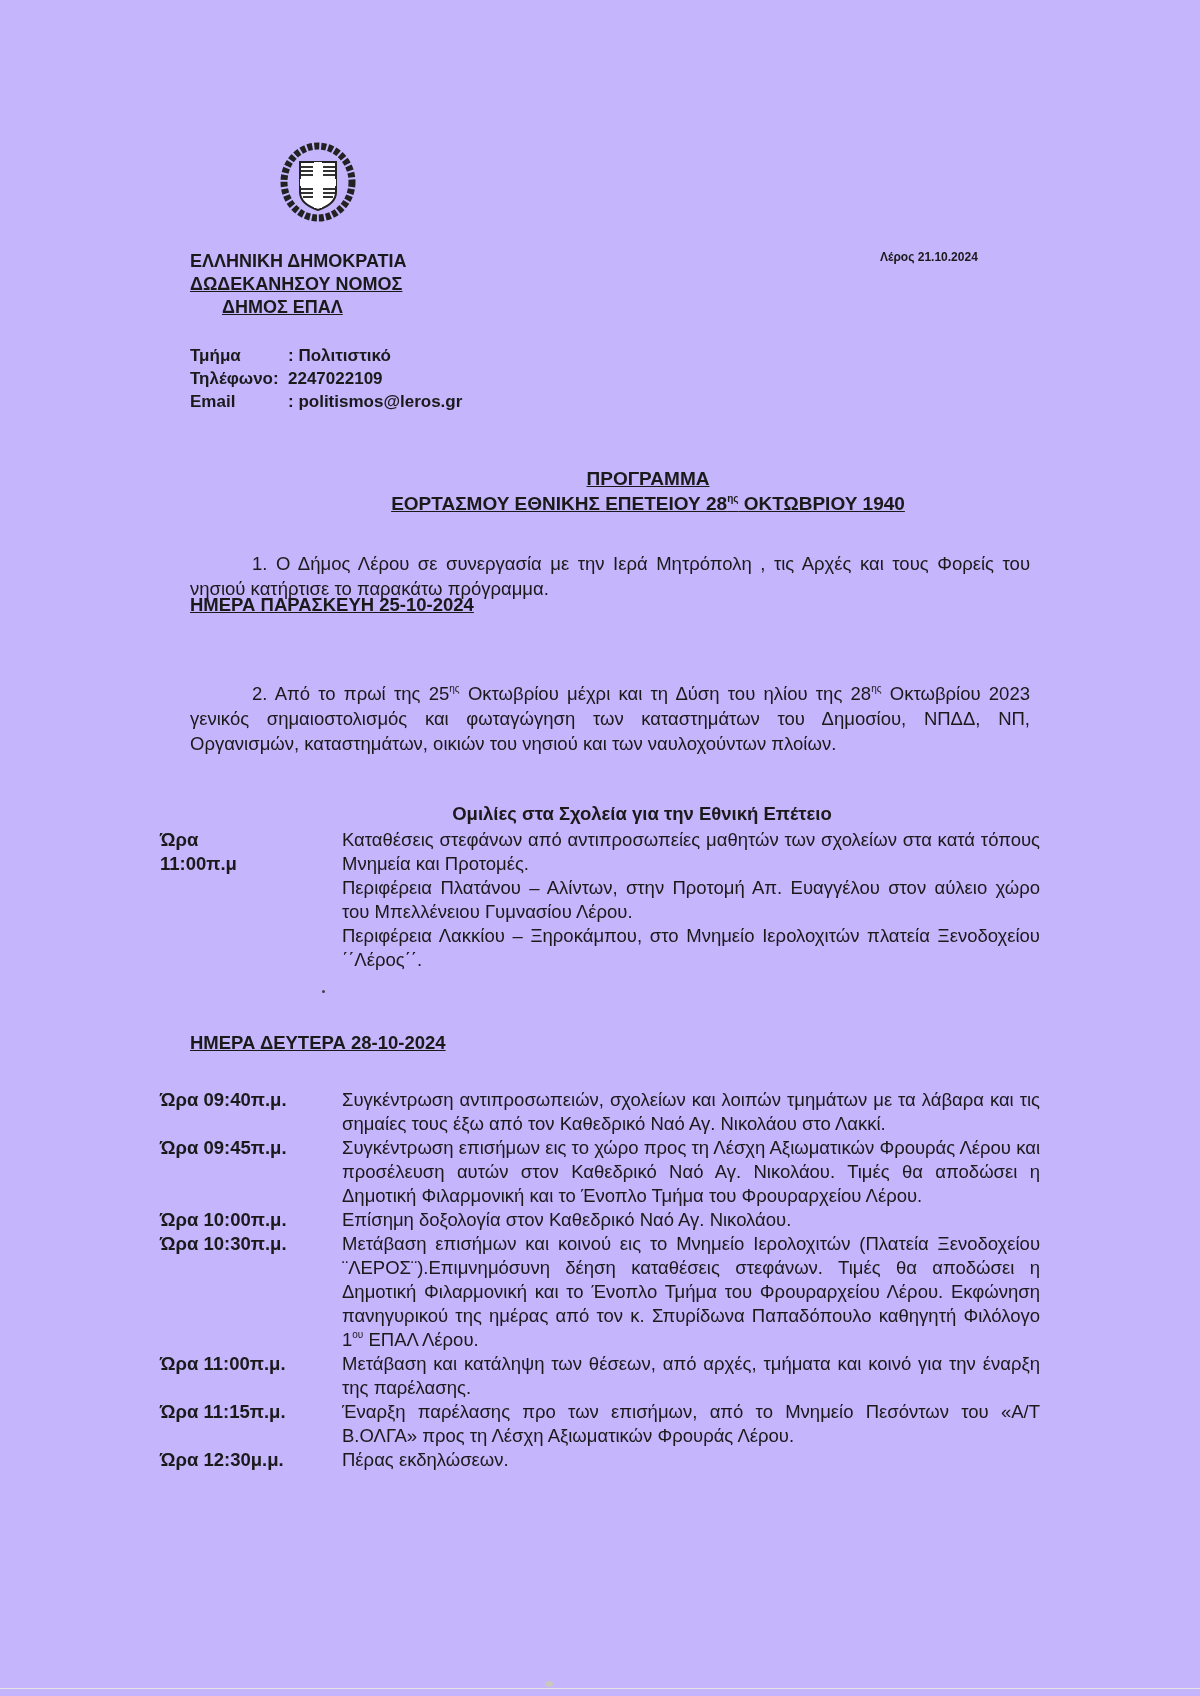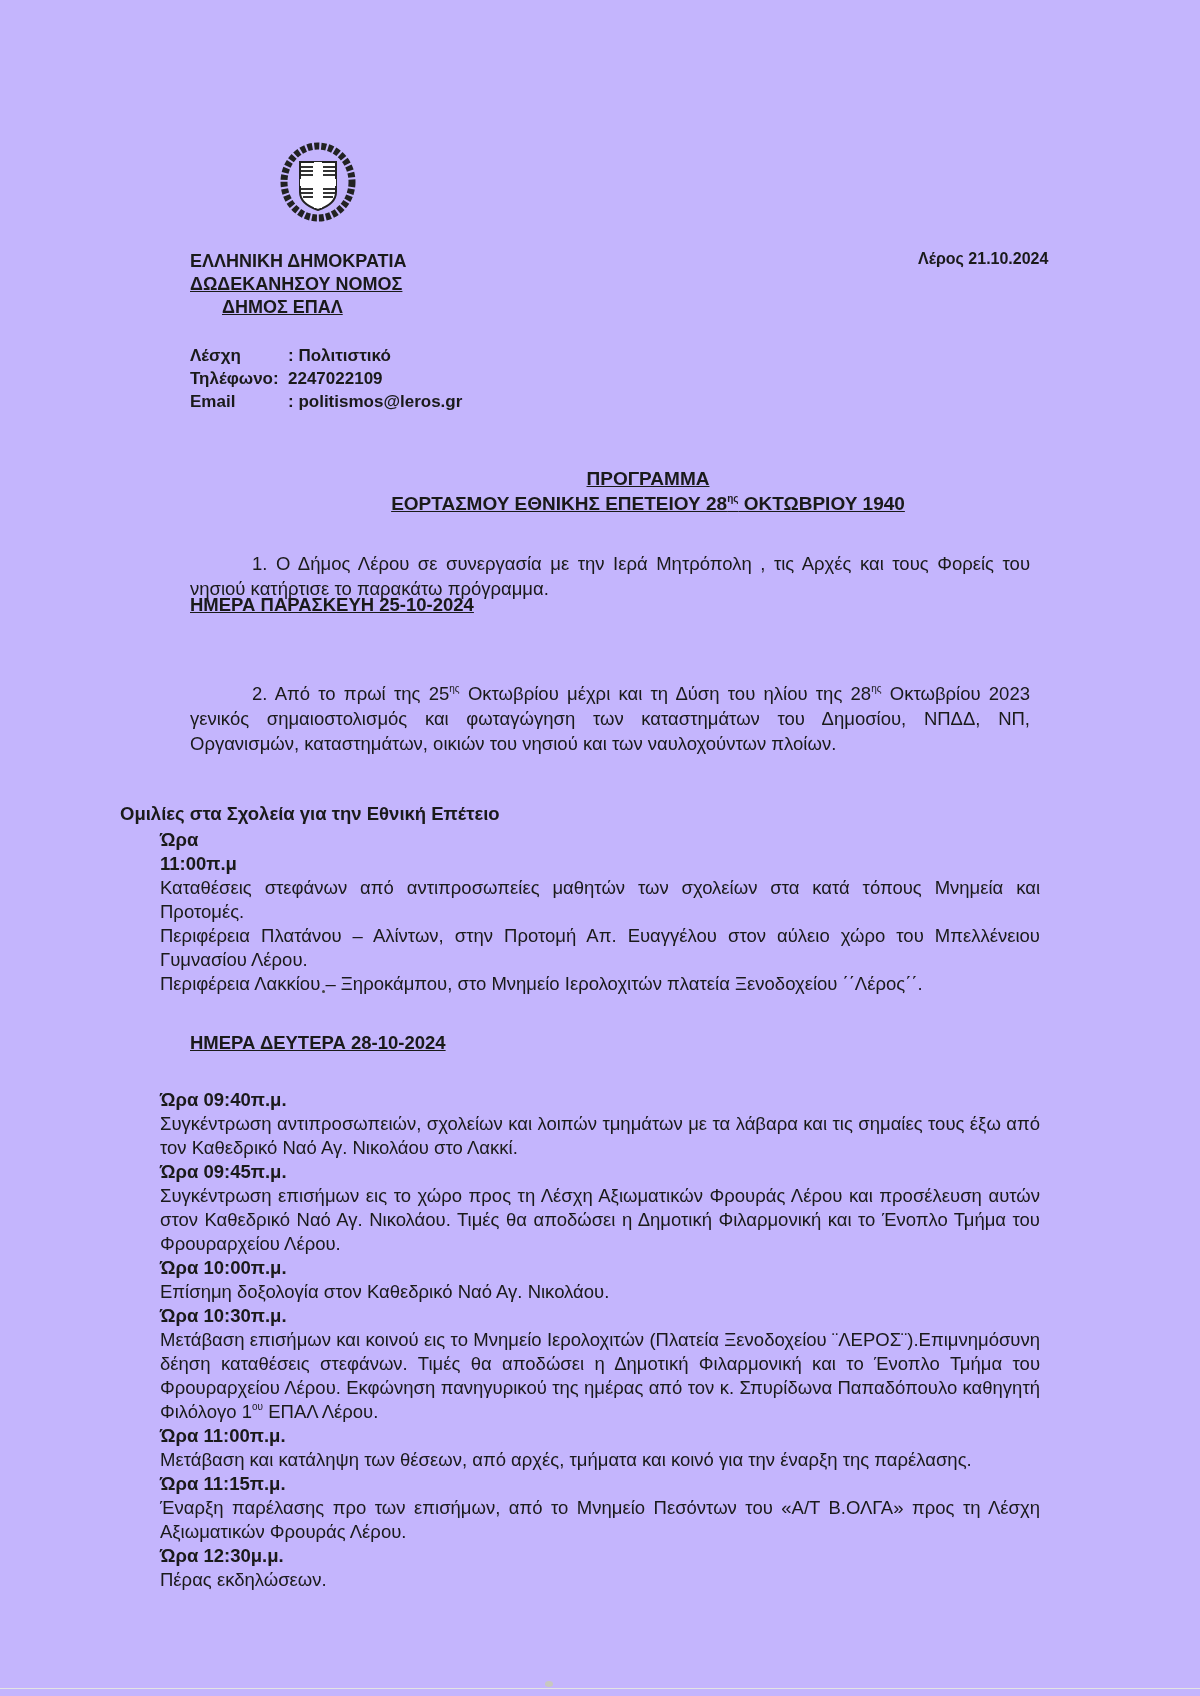--- a/index.html
+++ b/index.html
@@ -1,31 +1,31 @@
 <!DOCTYPE html>
 <html><head>
 <meta charset="utf-8">
 <style>
   html, body { margin: 0; padding: 0; background: #ffffff; }
   body { width: 1200px; height: 1696px; position: relative; overflow: hidden; color: #1a1a1a; }
   .page { position: absolute; left: 0; top: 0; width: 1200px; height: 1696px; background: #c4b5fd; }
   .emblem { position: absolute; left: 280px; top: 140px; width: 76px; height: 82px; }
   .hdr { position: absolute; font-family: "Liberation Sans", sans-serif; font-weight: bold; font-size: 18px; line-height: 23px; }
   .hdr .u { text-decoration: underline; }
-  .date { position: absolute; left: 918px; top: 250px; font-family: "Liberation Sans", sans-serif; font-weight: bold; font-size: 16px; }
+  .date { position: absolute; left: 880px; top: 250px; font-family: "Liberation Sans", sans-serif; font-weight: bold; font-size: 12px; }
   .contact { position: absolute; left: 190px; top: 344px; font-family: "Liberation Sans", sans-serif; font-weight: bold; font-size: 17px; line-height: 23px; }
   .contact .row { display: flex; }
   .contact .lbl { width: 98px; }
   .title { position: absolute; left: 0; width: 1200px; text-align: center; font-family: "Liberation Sans", sans-serif; font-weight: bold; font-size: 19px; text-decoration: underline; padding-left: 48px; }
   .para { position: absolute; font-family: "Liberation Sans", sans-serif; font-size: 18.5px; line-height: 25px; text-align: justify; }
   .para .first { text-indent: 62px; margin-top: 6px; }
   .dayhead { position: absolute; font-family: "Liberation Sans", sans-serif; font-weight: bold; font-size: 18.5px; text-decoration: underline; }
-  .subtitle { position: absolute; left: 0; width: 1200px; text-align: left; font-family: "Liberation Sans", sans-serif; font-weight: bold; font-size: 18.5px; padding-left: 120px; box-sizing: border-box; }
+  .subtitle { position: absolute; left: 0; width: 1200px; text-align: center; font-family: "Liberation Sans", sans-serif; font-weight: bold; font-size: 18.5px; padding-left: 84px; box-sizing: border-box; }
   .sched { position: absolute; left: 160px; width: 880px; font-family: "Liberation Sans", sans-serif; font-size: 18.5px; line-height: 24px; }
-  .sched .item { display: flex; flex-direction: column; }
+  .sched .item { display: flex; }
   .sched .time { width: 182px; flex: none; font-weight: bold; }
   .sched .desc { flex: 1; text-align: justify; }
   .sched .desc p { margin: 0; }
   sup { font-size: 10px; line-height: 0; vertical-align: 8px; }
   .dot { position: absolute; left: 322px; top: 990px; width: 3px; height: 3px; background: #444; border-radius: 50%; }
   .speck { position: absolute; left: 545px; top: 1681px; width: 8px; height: 6px; background: #c8c8c0; border-radius: 50%; }
   .edge { position: absolute; left: 0; top: 1688px; width: 1200px; height: 1px; background: #e4e4e4; }
 </style>
 </head>
 <body>
@@ -56,21 +56,21 @@
   <div class="hdr" style="left:190px; top:250px;">
     <div>ΕΛΛΗΝΙΚΗ ΔΗΜΟΚΡΑΤΙΑ</div>
     <div class="u">ΔΩΔΕΚΑΝΗΣΟΥ  ΝΟΜΟΣ</div>
     <div class="u" style="padding-left:32px;">ΔΗΜΟΣ ΕΠΑΛ</div>
   </div>
 
   <div class="date">Λέρος 21.10.2024</div>
 
   <div class="contact">
     <div class="row">
-      <span class="lbl">Λέσχη</span>
+      <span class="lbl">Τμήμα</span>
       <span>: Πολιτιστικό</span>
     </div>
     <div class="row">
       <span class="lbl">Τηλέφωνο:</span>
       <span>2247022109</span>
     </div>
     <div class="row">
       <span class="lbl">Email</span>
       <span>: politismos@leros.gr</span>
     </div>

